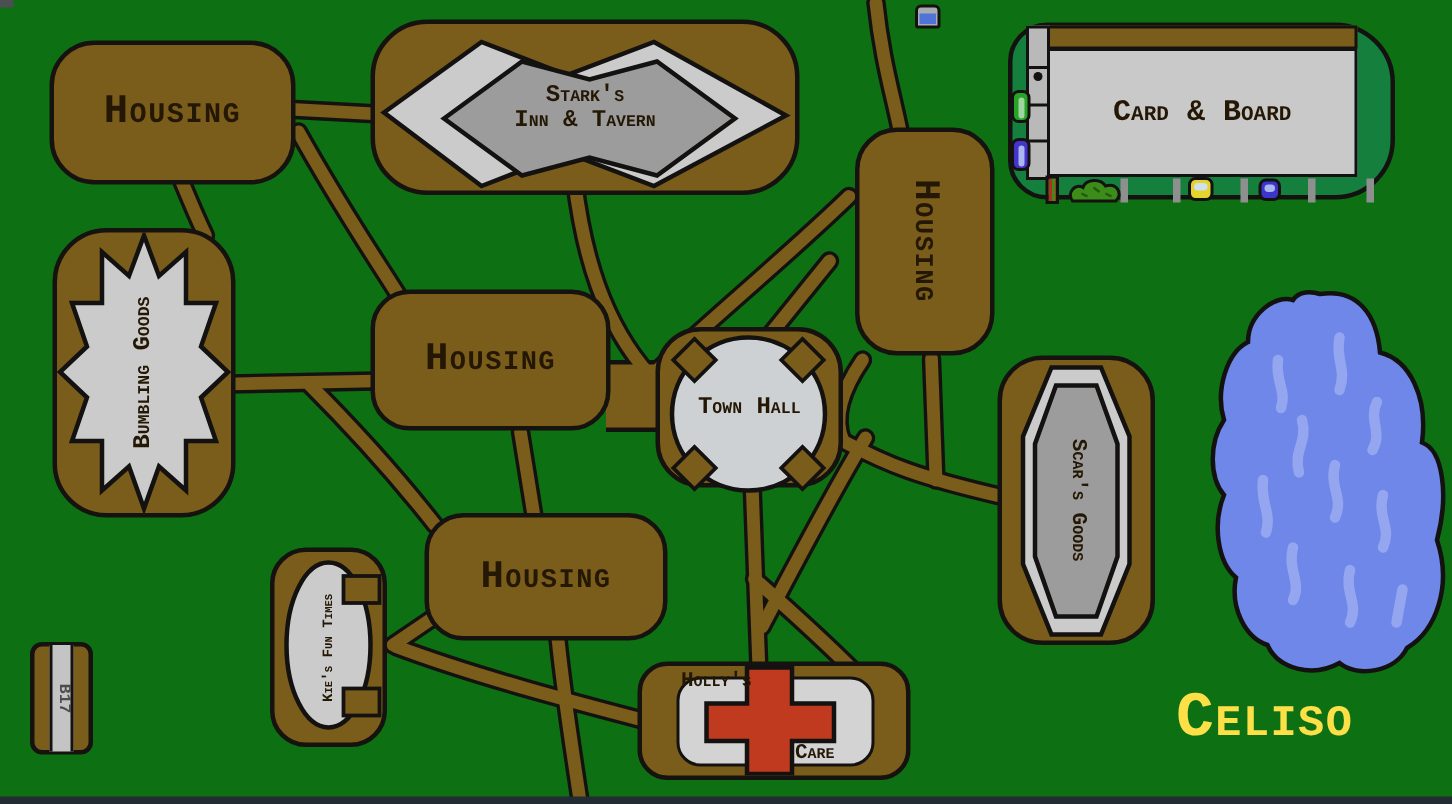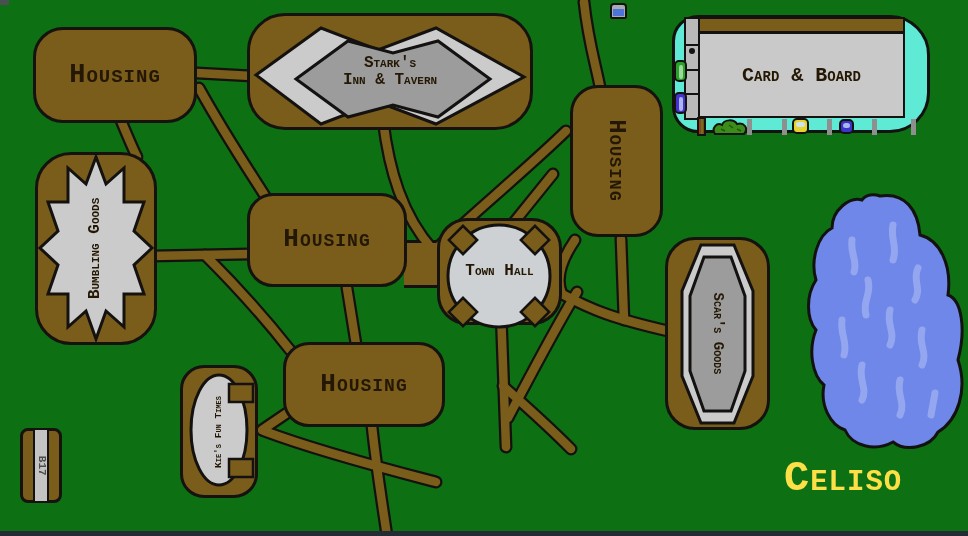--- a/index.html
+++ b/index.html
@@ -12,21 +12,21 @@
   .ribr{fill:none;stroke:#7a5c1b;stroke-width:42;stroke-linecap:butt;}
   .block{position:absolute;background:#7a5c1b;border:3px solid #151210;box-sizing:border-box;}
   .cen{display:flex;align-items:center;justify-content:center;}
   .lbl{font-variant:small-caps;font-weight:bold;color:#241805;line-height:1.05;
        letter-spacing:1px;white-space:nowrap;}
   .rot90{transform:rotate(90deg);}
   .rotm90{transform:rotate(-90deg);}
   .insvg{position:absolute;left:0;top:0;}
   .overlbl{position:absolute;left:0;top:0;width:100%;height:100%;}
   
-  #cardboard{position:absolute;left:672px;top:15px;width:258px;height:118px;background:#5eead4;
+  #cardboard{position:absolute;left:672px;top:15px;width:258px;height:118px;background:#15803d;
     border:3px solid #141210;border-radius:26px 40px 40px 26px;box-sizing:border-box;padding-left:44px;}
   .cb-roof{position:absolute;left:23px;top:-1px;width:207px;height:16px;background:#7a5c1b;
     border:2px solid #141210;box-sizing:border-box;}
   .cb-walk{position:absolute;left:9px;top:-1px;width:16px;height:103px;background:#b9b9b9;
     border:2px solid #141210;box-sizing:border-box;}
   .cb-seg{position:absolute;left:0;width:100%;height:0;border-top:2px solid #141210;}
   .cb-dot{position:absolute;left:14px;top:30px;width:6px;height:6px;background:#141210;border-radius:50%;}
   .cb-build{position:absolute;left:23px;top:14px;width:207px;height:86px;background:#c9c9c9;
     border:2px solid #141210;box-sizing:border-box;}
   .cb-div{position:absolute;top:101px;width:5px;height:16px;background:#8f8f8f;}
@@ -219,20 +219,28 @@
     <svg class="insvg" width="72" height="127" viewBox="0 0 72 127">
       <ellipse cx="36" cy="62" rx="28" ry="55" fill="#cbcbcb" stroke="#141210" stroke-width="3"></ellipse>
       <rect x="46" y="16" width="24" height="18" fill="#7a5c1b" stroke="#141210" stroke-width="2.5"></rect>
       <rect x="46" y="91" width="24" height="18" fill="#7a5c1b" stroke="#141210" stroke-width="2.5"></rect>
     </svg>
     <div class="overlbl cen">
       <span class="lbl rotm90" style="font-size:9.5px;letter-spacing:0;">Kie's Fun Times</span>
     </div>
   </div>
 
+  <div class="block" style="left:425px;top:441px;width:182px;height:79px;border-radius:20px;">
+    <div class="holly-inner"></div>
+    <svg class="insvg" width="176" height="73" viewBox="0 0 176 73">
+      <path d="M70,25 L70,1 L100,1 L100,25 L128,25 L128,50 L100,50 L100,72 L70,72 L70,50 L43,50 L43,25 Z" fill="#bf3a1f" stroke="#141210" stroke-width="3"></path>
+    </svg>
+    <span class="holly-lbl" style="left:26px;top:2px;">Holly's</span>
+    <span class="holly-lbl" style="left:102px;top:50px;">Care</span>
+  </div>
 
   <div id="b17" class="block cen" style="left:20px;top:428px;width:42px;height:75px;border-radius:8px;">
     <div class="stripe"></div>
     <span class="lbl rot90" style="font-size:11px;letter-spacing:0;position:relative;color:#4c4c4c;">B17</span>
   </div>
 
   <div id="well">
     <div class="water"></div>
   </div>
 

